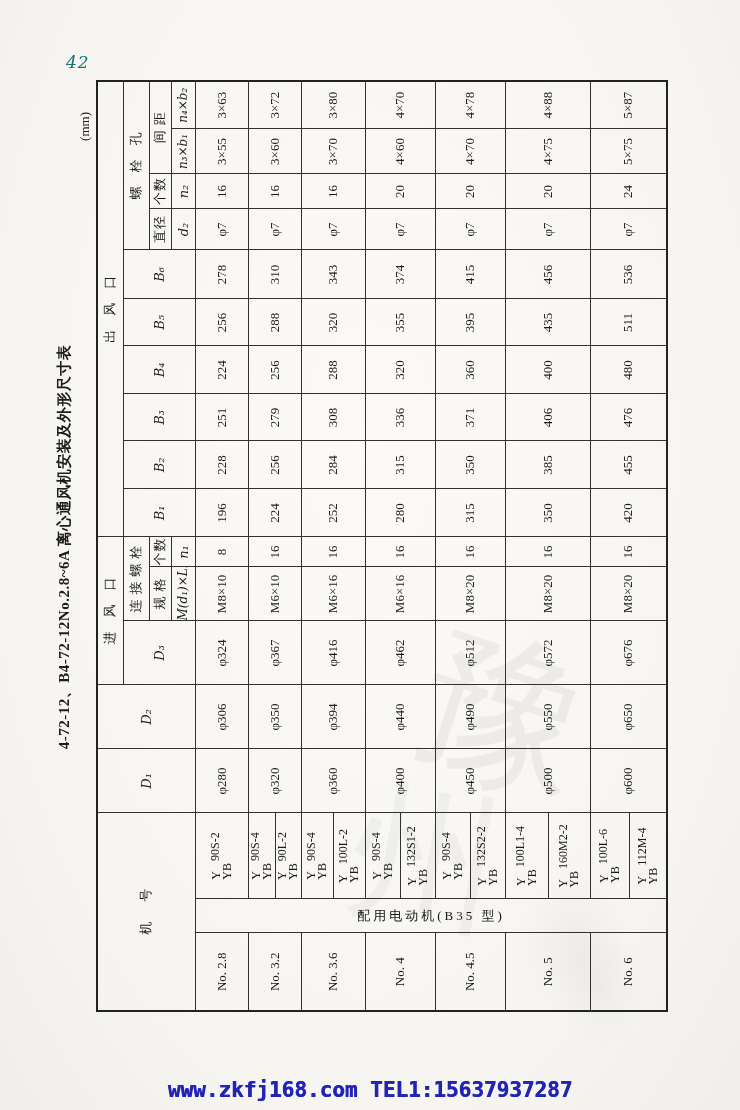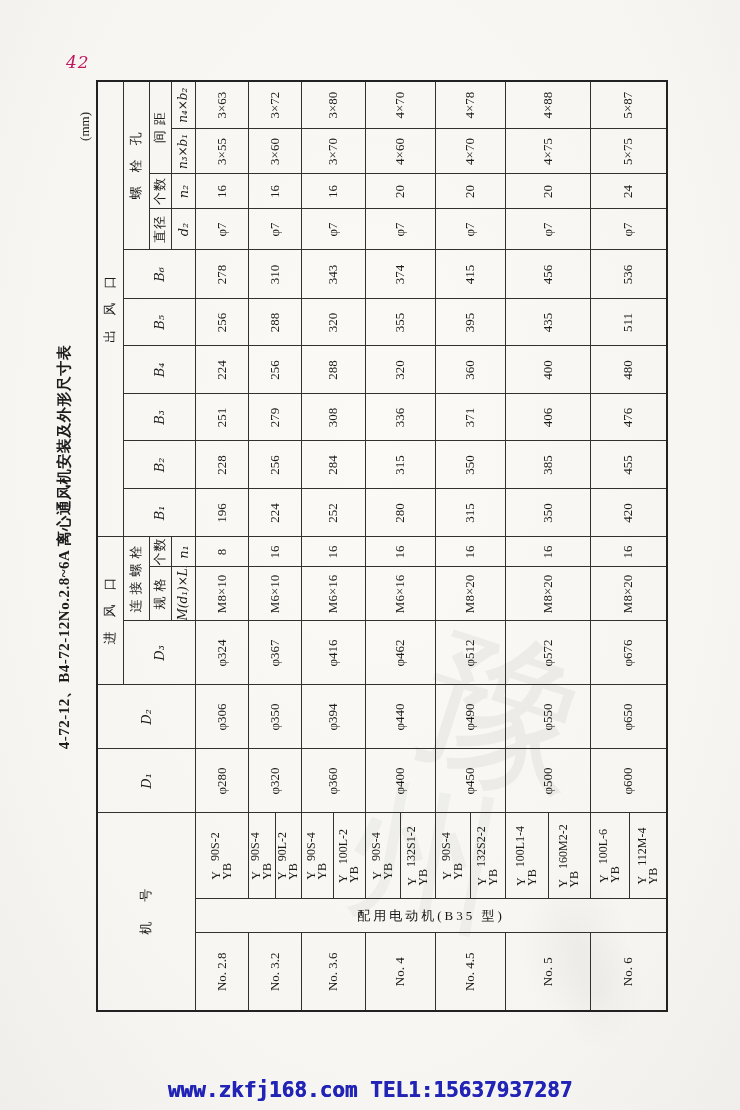--- a/index.html
+++ b/index.html
@@ -8,21 +8,21 @@
     background:#f5f4f0;
     font-family:"Liberation Serif",serif;
   }
   .paper{
     position:absolute;inset:0;
     background:
       radial-gradient(ellipse at 50% 40%, #fbfaf7 0%, #f6f5f1 70%, #efeeea 100%);
   }
   .pageno{
     position:absolute;left:66px;top:52px;
-    font:italic 17px "DejaVu Serif",serif;color:#be185d;letter-spacing:1px;
+    font:italic 17px "DejaVu Serif",serif;color:#0f766e;letter-spacing:1px;
   }
   
   .sheet{
     position:absolute;left:-104px;top:238px;width:930px;height:618px;
     transform:rotate(-90deg);
     color:#1c1c1c;
   }
   .t-title{
     height:24px;line-height:24px;text-align:center;
     font-weight:bold;font-size:15px;letter-spacing:0.5px;white-space:nowrap;

